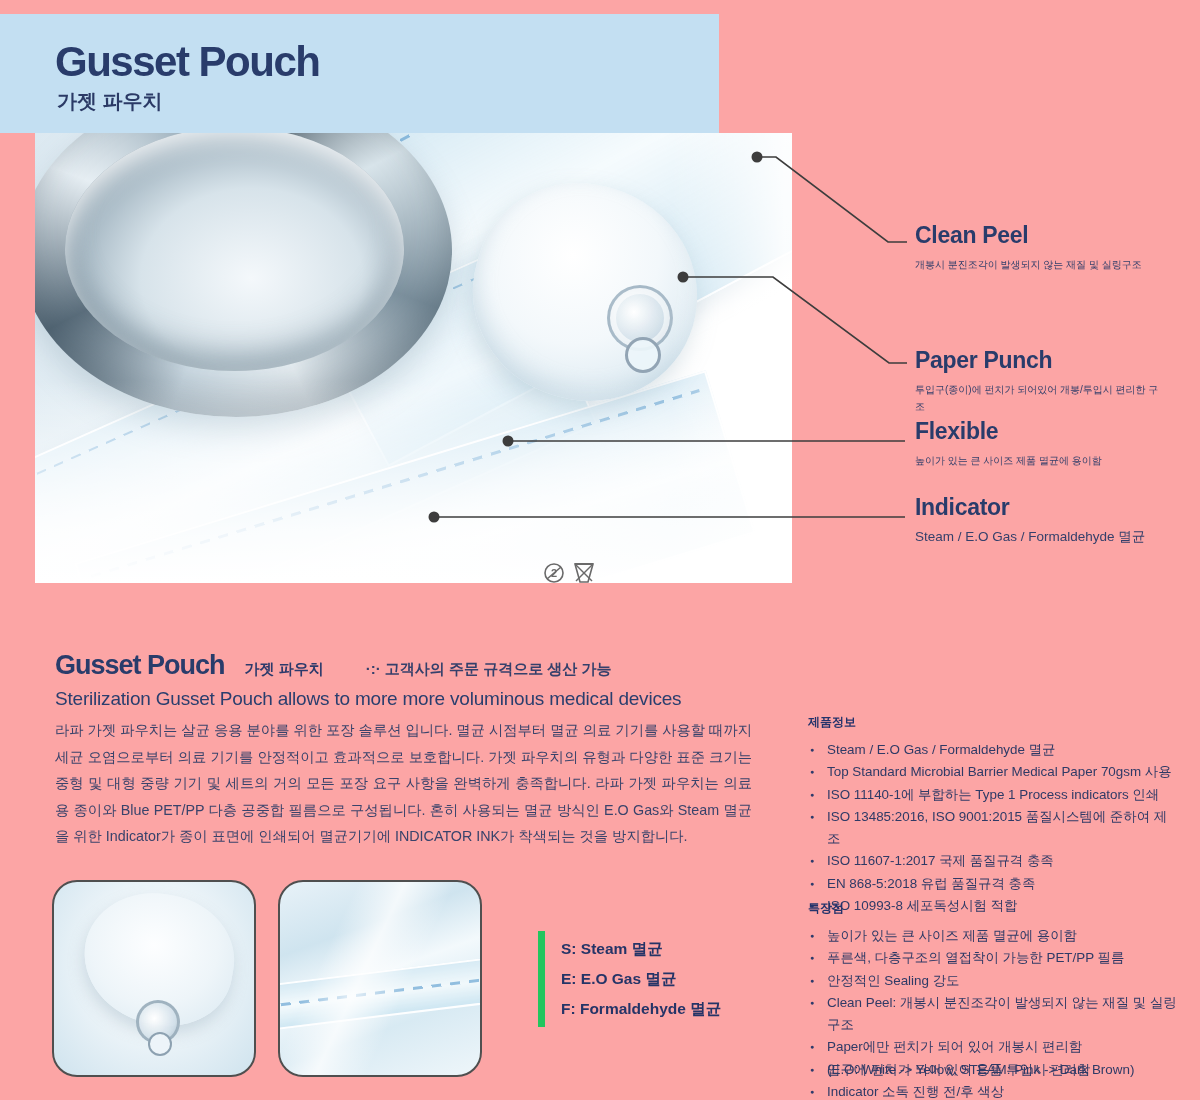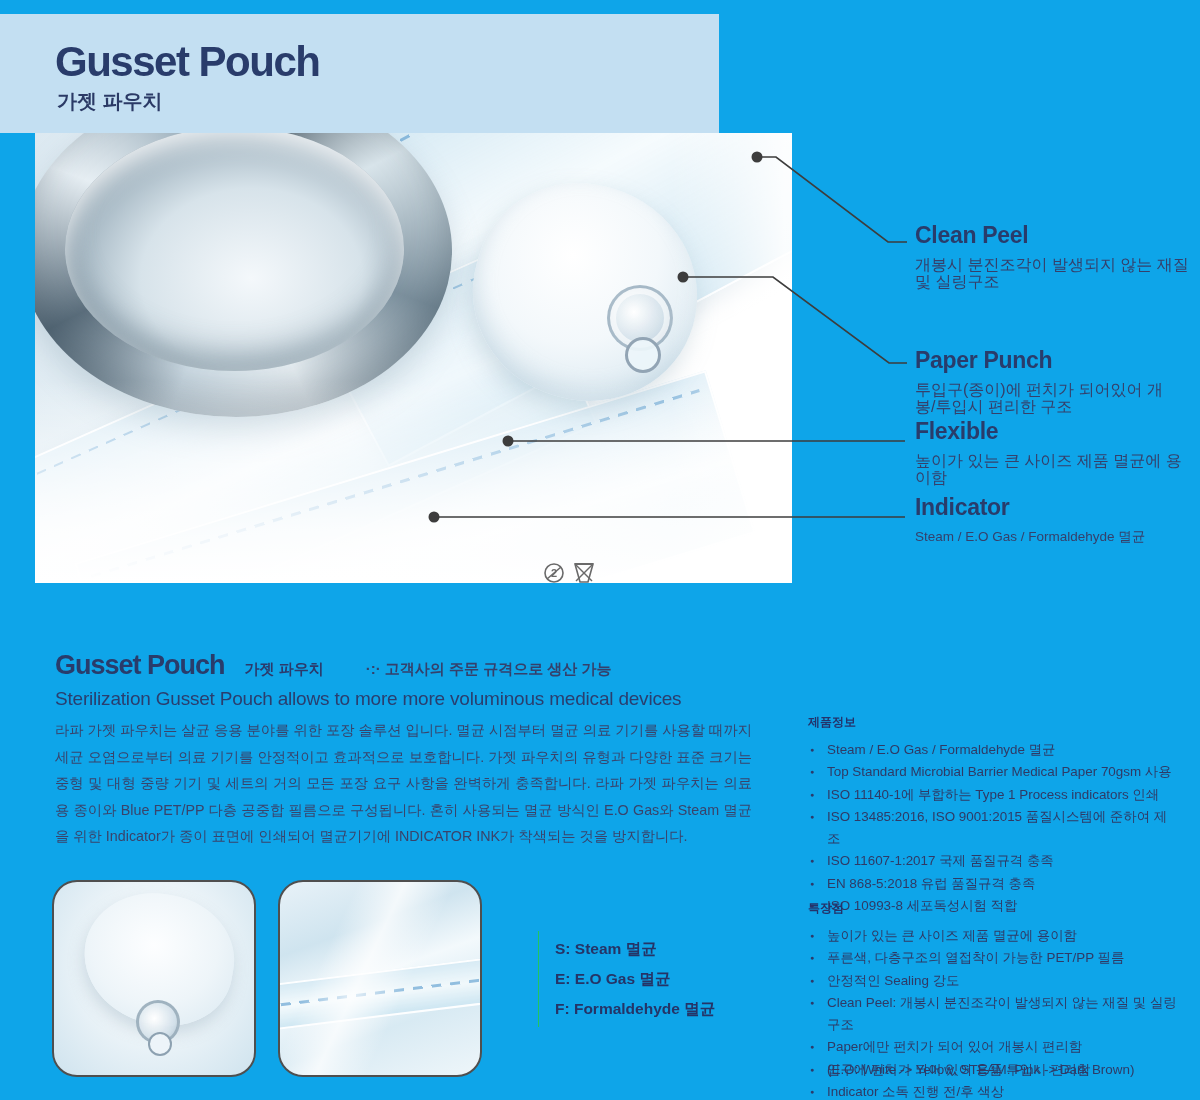--- a/index.html
+++ b/index.html
@@ -1,18 +1,18 @@
 <!DOCTYPE html>
 <html><head>
 <meta charset="utf-8">
 <style>
   * { margin:0; padding:0; box-sizing:border-box; }
   html,body { background:#ffffff; }
   body { font-family:"Liberation Sans","DejaVu Sans",sans-serif; color:#2c3a6b; }
-  .page { position:relative; width:1200px; height:1100px; background:#0ea5e9; overflow:hidden; }
+  .page { position:relative; width:1200px; height:1100px; background:#fca5a5; overflow:hidden; }
 
   
   .header-band { position:absolute; left:0; top:14px; width:719px; height:119px;
     background:#c3dff2; padding:26px 0 0 55px; }
   .header-band h1 { font-size:42px; font-weight:bold; color:#293c6b; letter-spacing:-1.5px; line-height:1.05; }
   .header-sub { margin-top:4px; margin-left:2px; font-size:20px; font-weight:bold; color:#2b3a66; }
 
   
   .hero { position:absolute; left:35px; top:133px; width:757px; height:450px; overflow:hidden;
     background:linear-gradient(105deg,#dce9f1 0%,#eef5f9 30%,#fbfdfe 55%,#ffffff 80%); }
@@ -49,21 +49,21 @@
                linear-gradient(to right,rgba(255,255,255,0) 84%,rgba(255,255,255,.9) 99%); }
 
   
   .leads { position:absolute; left:0; top:0; width:1200px; height:1100px; pointer-events:none; }
   .leads path { stroke:#3d3d3d; stroke-width:1.7; fill:none; }
   .leads circle { fill:#3d3d3d; }
 
   
   .callout { position:absolute; left:915px; width:275px; }
   .co-title { font-size:23px; font-weight:bold; color:#293c6b; letter-spacing:-.3px; }
-  .co-desc { margin-top:7px; font-size:16px; line-height:17px; color:#35406b; }
+  .co-desc { margin-top:7px; font-size:10px; line-height:17px; color:#35406b; }
   .co0 { top:222px; } .co1 { top:347px; } .co1 .co-desc { width:252px; }
   .co2 { top:418px; } .co3 { top:494px; } .co3 .co-desc { font-size:13.5px; }
 
   
   .symbols { position:absolute; left:543px; top:562px; display:flex; gap:7px; }
   .symbols svg { display:block; }
 
   
   .intro-head { position:absolute; left:55px; top:650px; display:flex; align-items:baseline; }
   .ih-en { font-size:27px; font-weight:bold; color:#293c6b; letter-spacing:-1px; }
@@ -98,21 +98,21 @@
   .t1-mouth { position:absolute; left:94px; top:150px; width:24px; height:24px; border-radius:50%;
     border:2.5px solid rgba(130,152,168,.9); background:#edf4f9; }
   .t2-band { position:absolute; left:-12px; top:88px; width:240px; height:46px; transform:rotate(-7deg);
     background:linear-gradient(180deg,rgba(214,234,244,.95),rgba(245,251,253,.8) 50%,rgba(205,230,242,.9));
     border:2px solid rgba(255,255,255,.95); }
   .t2-band .print-line { margin-top:18px; }
   .t2-sheen { position:absolute; left:-30px; top:-20px; width:280px; height:240px;
     background:linear-gradient(115deg,rgba(255,255,255,0) 30%,rgba(255,255,255,.75) 42%,rgba(255,255,255,0) 55%); }
 
   
-  .sef { position:absolute; left:538px; top:931px; border-left:1px solid #22c55e; padding:3px 0 3px 16px; }
+  .sef { position:absolute; left:538px; top:931px; border-left:7px solid #22c55e; padding:3px 0 3px 16px; }
   .sef ul { list-style:none; }
   .sef li { font-size:15.5px; font-weight:bold; color:#253467; line-height:30px; }
 </style>
 </head>
 <body>
 
 <div class="page">
 
   <div class="header-band">
     <h1>Gusset Pouch</h1>

